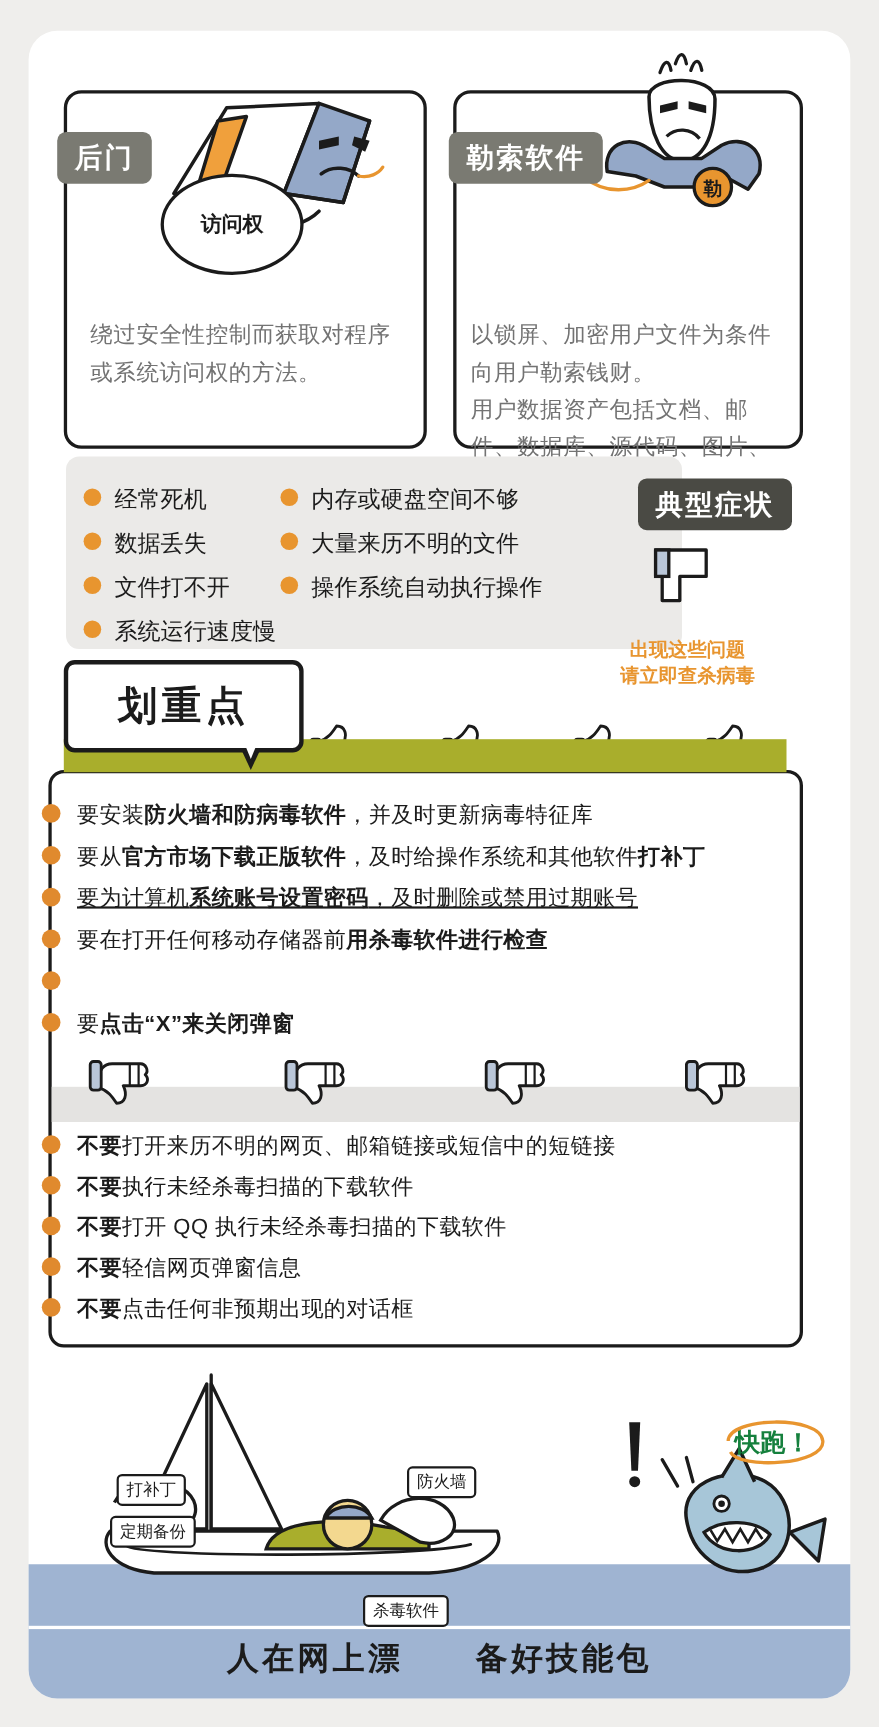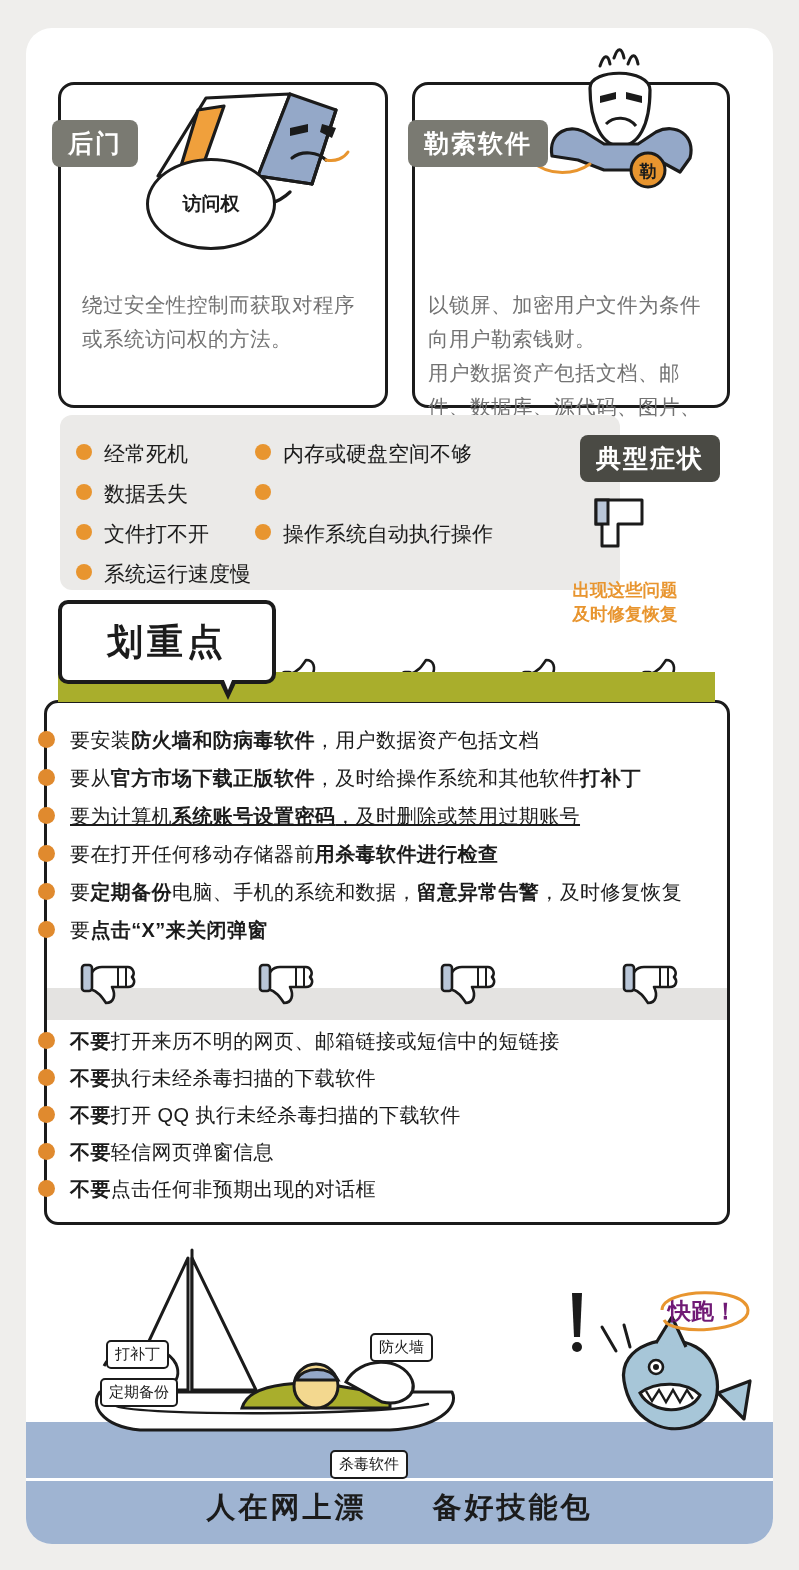--- a/index.html
+++ b/index.html
@@ -184,21 +184,21 @@
     border:2px solid #1b1b1b;
     background:#fff;
     border-radius:5px;
     font-size:15px;
     color:#1b1b1b;
     padding:3px 7px;
     white-space:nowrap;
   }
   .runtxt{
     position:absolute;
-    color:#701a75;
+    color:#15803d;
     font-weight:bold;
     font-size:23px;
     white-space:nowrap;
   }
   svg{display:block;}
 </style>
 </head>
 <body>
 
 <div class="page">
@@ -285,20 +285,23 @@
   <div class="sym-item" style="left:283px;top:440px;">
     <span>内存或硬盘空间不够</span>
   </div>
 
   <div class="dot" style="left:76px;top:484px;"></div>
   <div class="sym-item" style="left:104px;top:480px;">
     <span>数据丢失</span>
   </div>
 
   <div class="dot" style="left:255px;top:484px;"></div>
+  <div class="sym-item" style="left:283px;top:480px;">
+    <span>大量来历不明的文件</span>
+  </div>
 
   <div class="dot" style="left:76px;top:524px;"></div>
   <div class="sym-item" style="left:104px;top:520px;">
     <span>文件打不开</span>
   </div>
 
   <div class="dot" style="left:255px;top:524px;"></div>
   <div class="sym-item" style="left:283px;top:520px;">
     <span>操作系统自动执行操作</span>
   </div>
@@ -318,21 +321,21 @@
         <path d="M8 10 L54 10 L54 34 L30 34 L30 56 L14 56 L14 34 L8 34 Z"></path>
       </g>
       <rect x="8" y="10" width="12" height="24" fill="#b9c6d8" stroke="#1b1b1b" stroke-width="3"></rect>
     </svg>
   </div>
 
   <div class="sym-note" style="left:530px;top:578px;width:190px;">
     <span>出现这些问题</span>
   </div>
   <div class="sym-note" style="left:530px;top:602px;width:190px;">
-    <span>及时修复恢复</span>
+    <span>请立即查杀病毒</span>
   </div>
 
   <div class="green-bar"></div>
   <div class="kp-tail"></div>
   <div class="kp-tail-in"></div>
   <div class="kp-box">
     <span>划重点</span>
   </div>
 
   <div style="position:absolute;left:280px;top:652px;">
@@ -359,42 +362,39 @@
           <path d="M38 24 L38 44 M46 24 L46 44" stroke-width="2"></path>
         </g>
       </g>
     </svg>
   </div>
 
   <div class="tips-box"></div>
 
   <div class="bullet" style="left:38px;top:731px;"></div>
   <div class="tip-row" style="left:70px;top:727px;">
-    <span>要安装</span><b>防火墙和防病毒软件</b><span>，用户数据资产包括文档</span>
+    <span>要安装</span><b>防火墙和防病毒软件</b><span>，并及时更新病毒特征库</span>
   </div>
 
   <div class="bullet" style="left:38px;top:769px;"></div>
   <div class="tip-row" style="left:70px;top:765px;">
     <span>要从</span><b>官方市场下载正版软件</b><span>，及时给操作系统和其他软件</span><b>打补丁</b>
   </div>
 
   <div class="bullet" style="left:38px;top:807px;"></div>
   <div class="tip-row" style="left:70px;top:803px;text-decoration:underline;">
     <span>要为计算机</span><b>系统账号设置密码</b><span>，及时删除或禁用过期账号</span>
   </div>
 
   <div class="bullet" style="left:38px;top:845px;"></div>
   <div class="tip-row" style="left:70px;top:841px;">
     <span>要在打开任何移动存储器前</span><b>用杀毒软件进行检查</b>
   </div>
 
   <div class="bullet" style="left:38px;top:883px;"></div>
-  <div class="tip-row" style="left:70px;top:879px;">
-    <span>要</span><b>定期备份</b><span>电脑、手机的系统和数据，</span><b>留意异常告警</b><span>，及时修复恢复</span>
-  </div>
 
   <div class="bullet" style="left:38px;top:921px;"></div>
   <div class="tip-row" style="left:70px;top:917px;">
     <span>要</span><b>点击“X”来关闭弹窗</b>
   </div>
 
   <div class="grey-strip" style="top:988px;"></div>
   <div style="position:absolute;left:80px;top:955px;">
     <svg width="620" height="60" viewBox="0 0 620 60">
       <g fill="#ffffff" stroke="#1b1b1b" stroke-width="2.6" stroke-linejoin="round">

